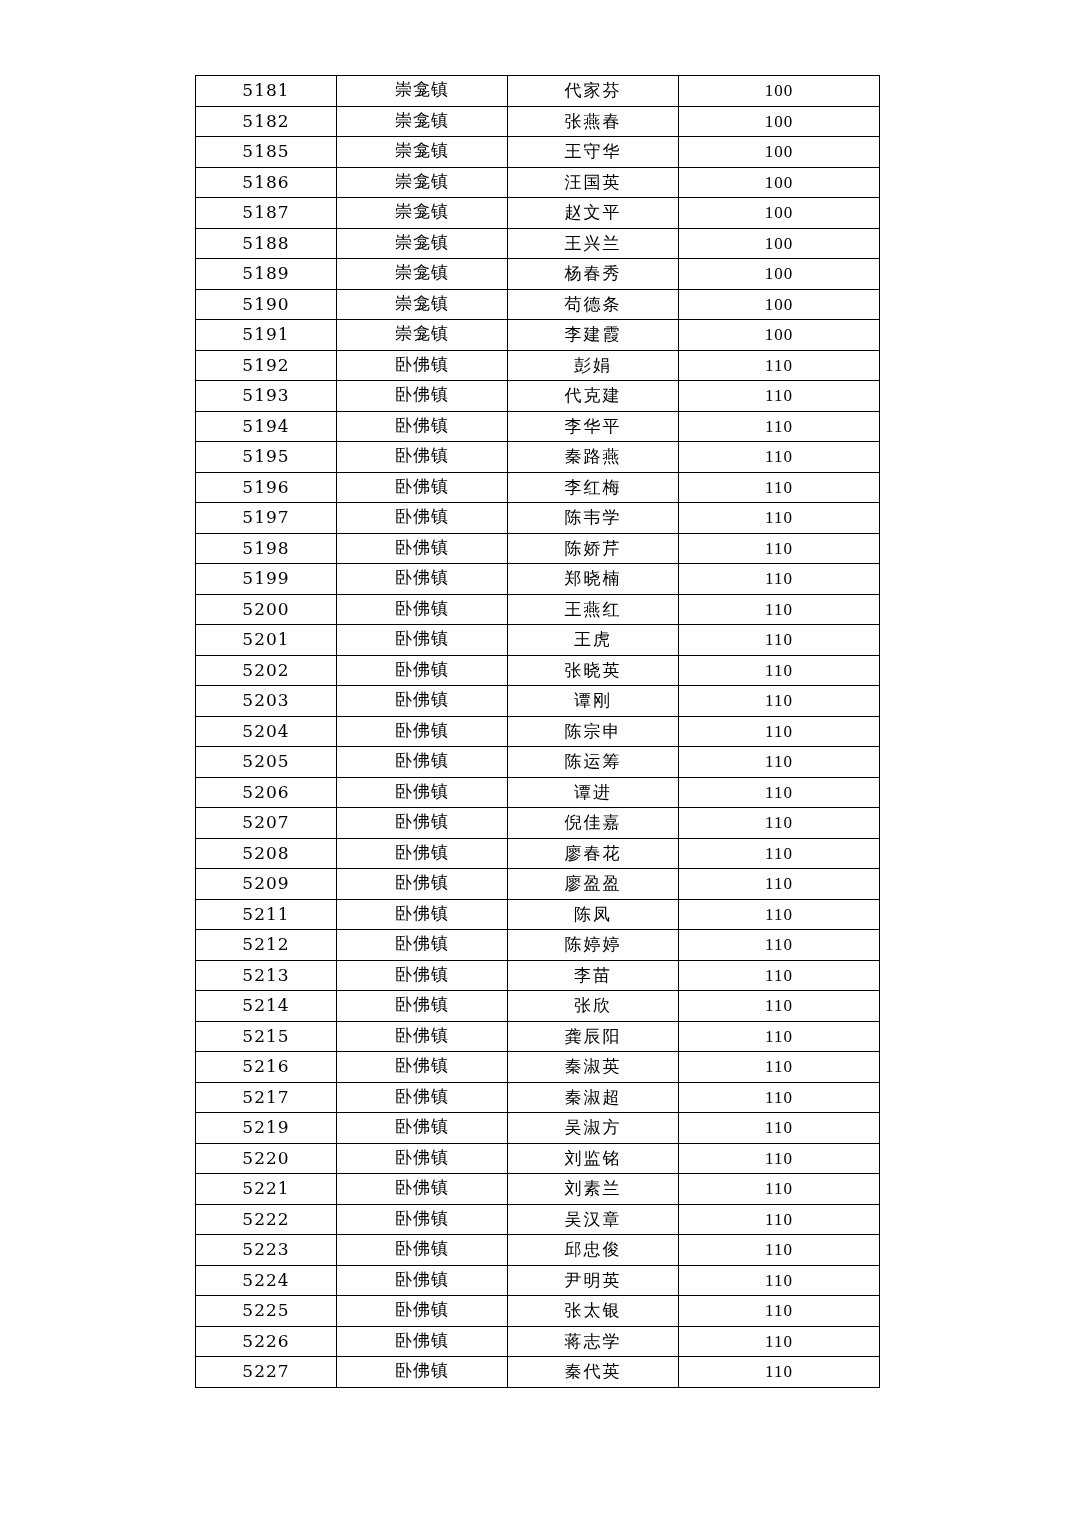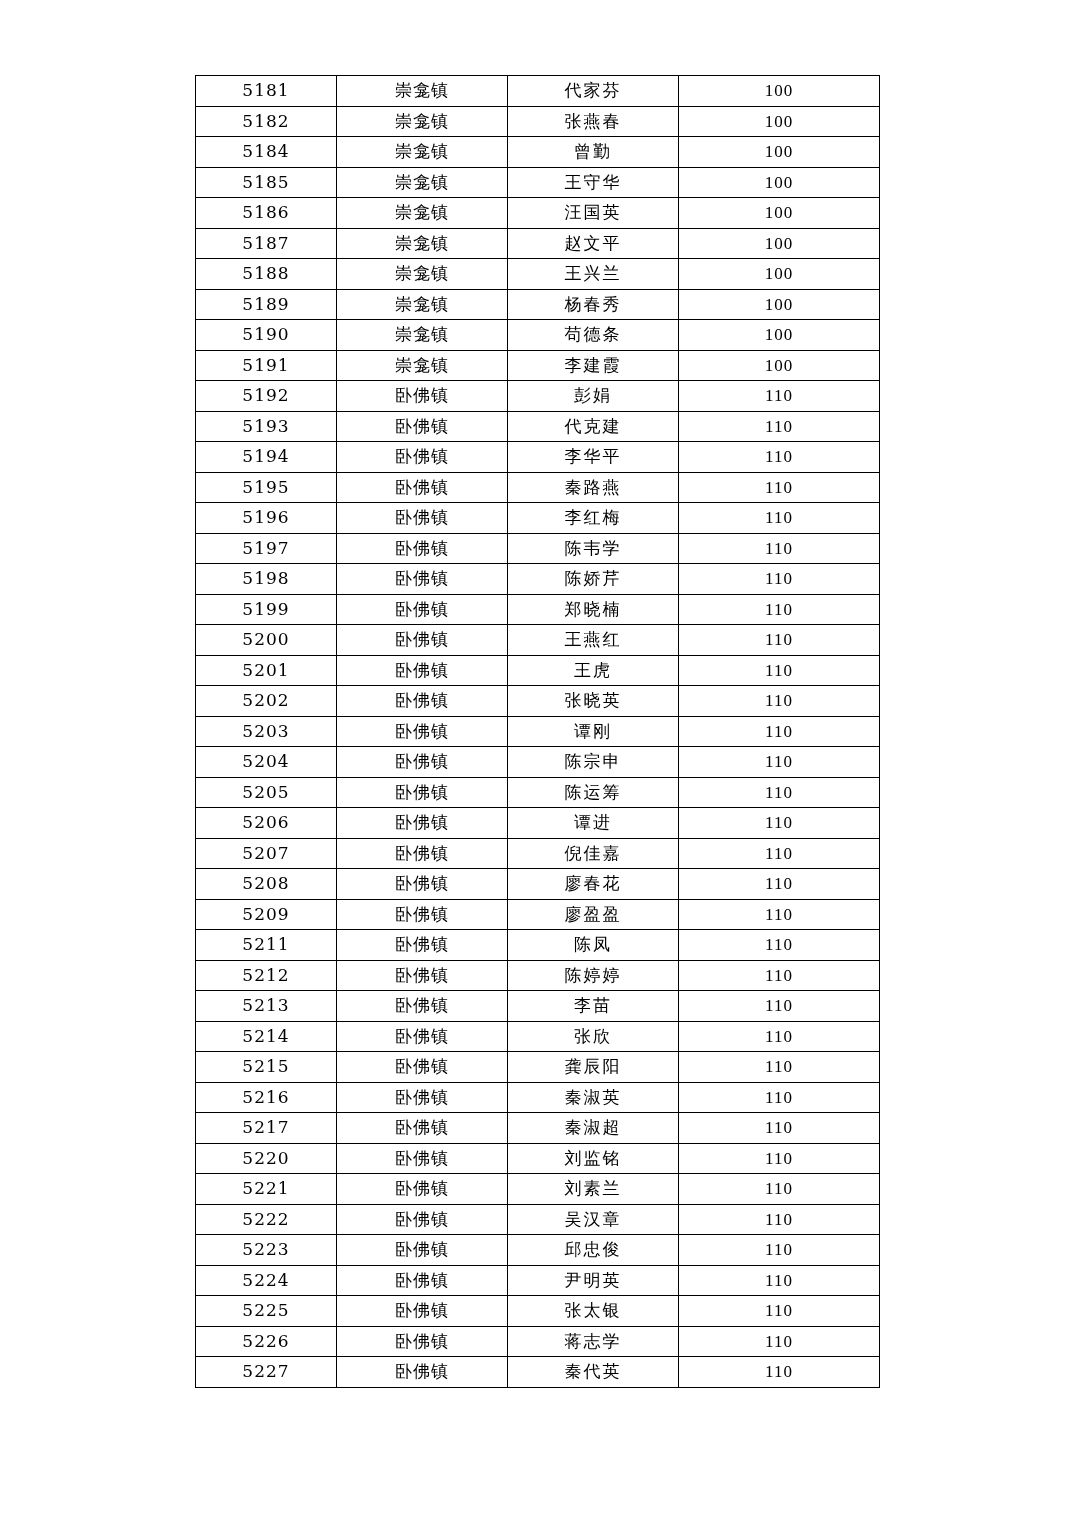--- a/index.html
+++ b/index.html
@@ -31,21 +31,21 @@
     line-height: 29.5px;
     text-align: center;
     vertical-align: middle;
     padding: 0;
     font-size: 17px;
     color: #000000;
     overflow: hidden;
     white-space: nowrap;
   }
   td.col-id    { width: 140px; font-family: "DejaVu Serif", "Liberation Serif", serif; letter-spacing: 1px; }
-  td.col-town  { width: 170px; font-family: Liberation Serif, serif; letter-spacing: 1px; }
+  td.col-town  { width: 170px; font-family: Liberation Mono, monospace; letter-spacing: 1px; }
   td.col-name  { width: 170px; font-family: Liberation Sans, sans-serif; letter-spacing: 2px; }
   td.col-amt   { width: 200px; font-family: Liberation Serif, serif; letter-spacing: 1px; }
 </style>
 </head>
 <body>
 
 <div class="page">
   <table class="roster">
     <tbody>
         <tr>
@@ -54,26 +54,20 @@
           <td class="col-name">代家芬</td>
           <td class="col-amt">100</td>
         </tr>
         <tr>
           <td class="col-id">5182</td>
           <td class="col-town">崇龛镇</td>
           <td class="col-name">张燕春</td>
           <td class="col-amt">100</td>
         </tr>
         <tr>
-          <td class="col-id">5184</td>
-          <td class="col-town">崇龛镇</td>
-          <td class="col-name">曾勤</td>
-          <td class="col-amt">100</td>
-        </tr>
-        <tr>
           <td class="col-id">5185</td>
           <td class="col-town">崇龛镇</td>
           <td class="col-name">王守华</td>
           <td class="col-amt">100</td>
         </tr>
         <tr>
           <td class="col-id">5186</td>
           <td class="col-town">崇龛镇</td>
           <td class="col-name">汪国英</td>
           <td class="col-amt">100</td>
@@ -249,20 +243,26 @@
         <tr>
           <td class="col-id">5216</td>
           <td class="col-town">卧佛镇</td>
           <td class="col-name">秦淑英</td>
           <td class="col-amt">110</td>
         </tr>
         <tr>
           <td class="col-id">5217</td>
           <td class="col-town">卧佛镇</td>
           <td class="col-name">秦淑超</td>
+          <td class="col-amt">110</td>
+        </tr>
+        <tr>
+          <td class="col-id">5219</td>
+          <td class="col-town">卧佛镇</td>
+          <td class="col-name">吴淑方</td>
           <td class="col-amt">110</td>
         </tr>
         <tr>
           <td class="col-id">5220</td>
           <td class="col-town">卧佛镇</td>
           <td class="col-name">刘监铭</td>
           <td class="col-amt">110</td>
         </tr>
         <tr>
           <td class="col-id">5221</td>

